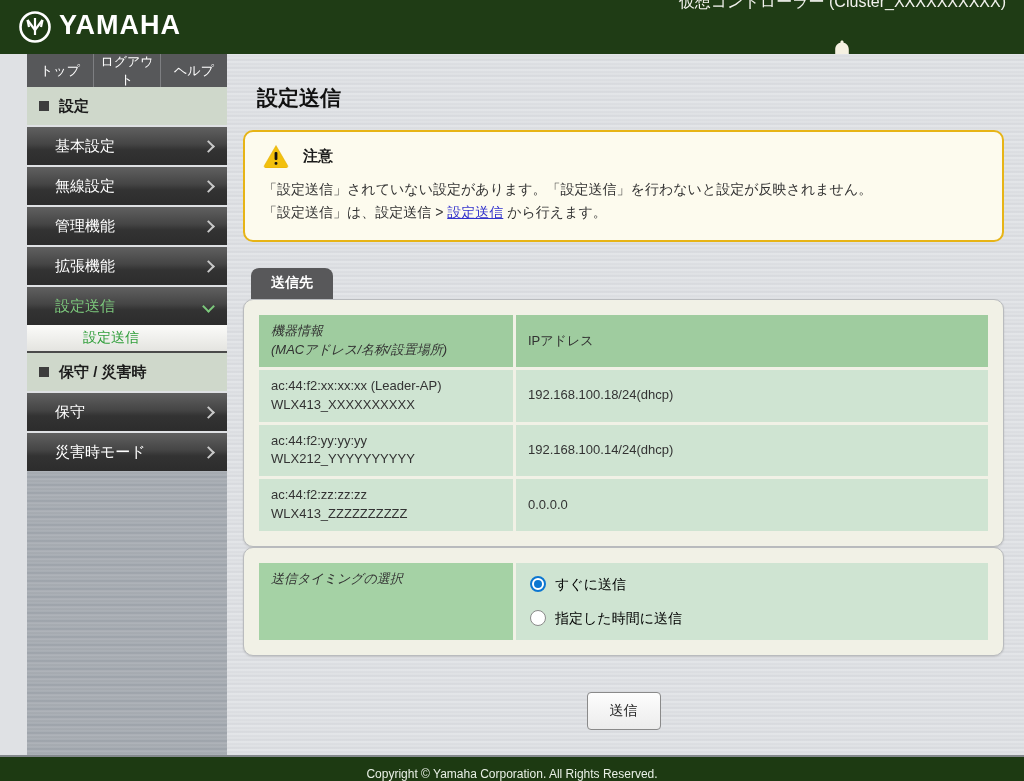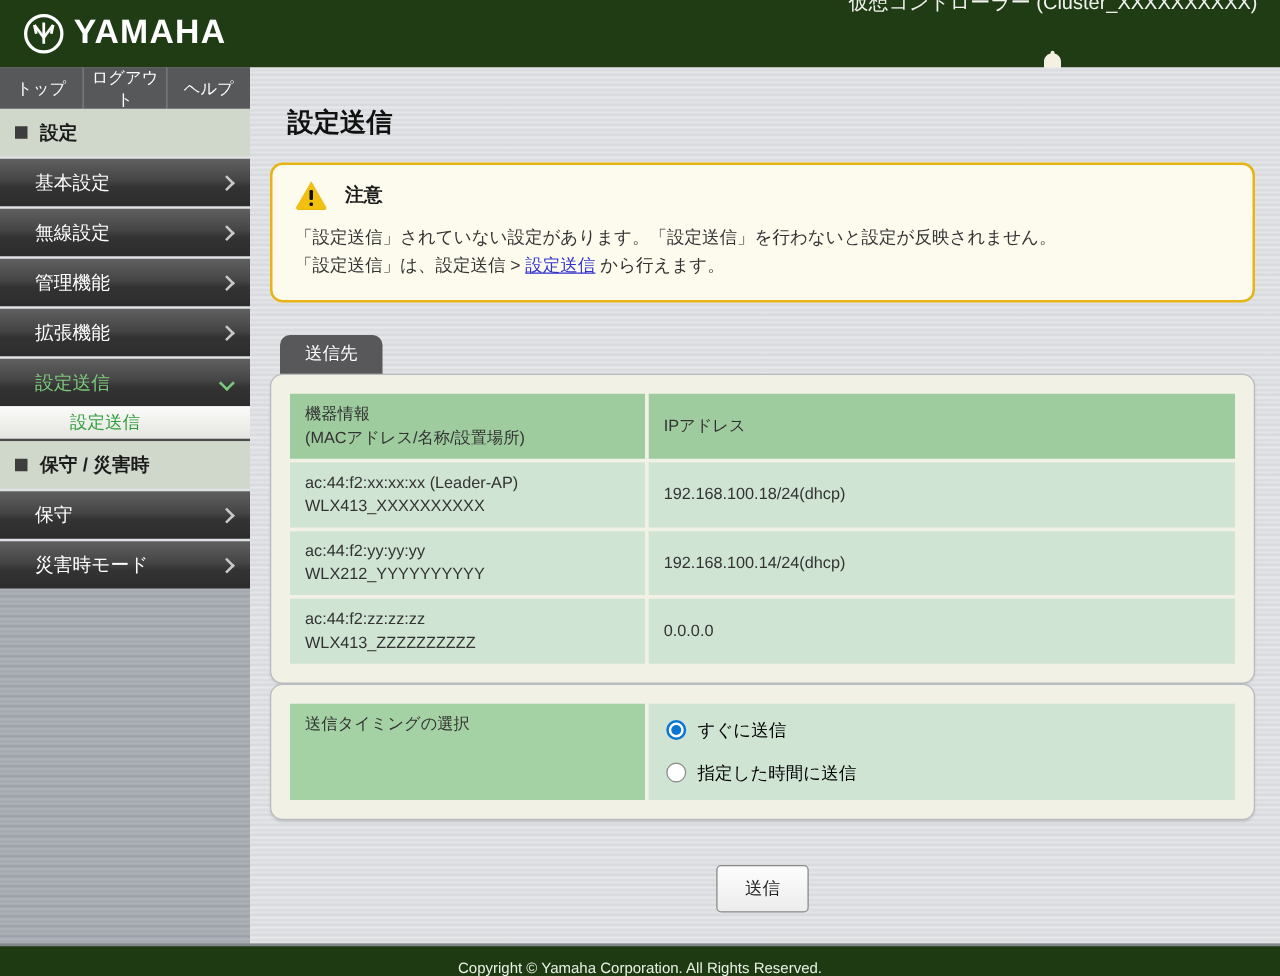--- a/index.html
+++ b/index.html
@@ -18,21 +18,21 @@
     padding: 0 18px;
     color: #fff;
   }
   .logo { display: flex; align-items: flex-start; gap: 7px; }
   .brand-text { font-size: 27px; font-weight: bold; letter-spacing: 1px; color: #fff; }
   .header-right { margin-left: auto; display: flex; align-items: center; gap: 26px; flex-direction: column; }
   .controller-title { font-size: 16px; color: #f2f2ee; }
   .bell-btn { background: none; border: none; cursor: pointer; line-height: 0; }
 
   
-  .middle { flex: 1 1 auto; display: flex; min-height: 0; }
+  .middle { flex: 1 1 auto; display: flex; min-height: 0; margin-left: 27px; }
 
   
   .sidebar { width: 200px; flex: 0 0 200px; display: flex; flex-direction: column; }
   .side-tabs { display: flex; height: 33px; background: #57585a; }
   .side-tab {
     flex: 1; color: #fff; font-size: 13px; background: #57585a;
     border: none; border-left: 1px solid #7e7f82; cursor: pointer;
     display: flex; align-items: center; justify-content: center;
   }
   .side-tab:first-child { border-left: none; }
@@ -80,36 +80,36 @@
     border: 2px solid #e7b416; border-radius: 10px;
     background: #fdfbee; padding: 12px 18px 16px 18px;
   }
   .warning-head { display: flex; align-items: center; gap: 14px; margin-bottom: 10px; }
   .warning-title { font-size: 15px; font-weight: bold; color: #1a1a1a; }
   .warning-text { font-size: 14px; color: #333; line-height: 1.65; }
   .warning-text a { color: #3333cc; }
 
   .section-tab {
     display: inline-block; margin: 26px 0 0 8px;
-    background: #58585a; color: #fff; font-size: 14px; font-weight: normal;
+    background: #58585a; color: #fff; font-size: 14px; font-weight: bold;
     padding: 6px 20px 7px 20px; border-radius: 8px 8px 0 0;
   }
   .panel {
     background: #f1f1e6; border: 1px solid #b9bbbe; border-radius: 10px;
     padding: 12px; box-shadow: 0 1px 2px rgba(0,0,0,0.12);
   }
   table.grid { width: 100%; border-collapse: separate; border-spacing: 3px; }
   table.grid th, table.grid td {
     font-weight: normal; text-align: left; font-size: 13px; color: #333;
     padding: 7px 12px; line-height: 1.45; vertical-align: middle;
   }
   table.grid th { background: #9fcc9f; }
   table.grid td.label-cell { background: #a5d2a5; }
   table.grid td { background: #cfe4d2; }
-  .col-device { width: 284px; }
+  .col-device { width: 254px; font-style: italic; }
 
   .radio-row { display: flex; align-items: center; gap: 9px; padding: 4px 2px; cursor: pointer; }
   .radio-row + .radio-row { margin-top: 6px; }
   .radio {
     width: 16px; height: 16px; border-radius: 50%;
     border: 1px solid #8a8a8a; background: #fff; display: inline-block; position: relative;
     flex: 0 0 16px;
   }
   .radio.checked { border: 2px solid #0b76d1; }
   .radio.checked::after {

